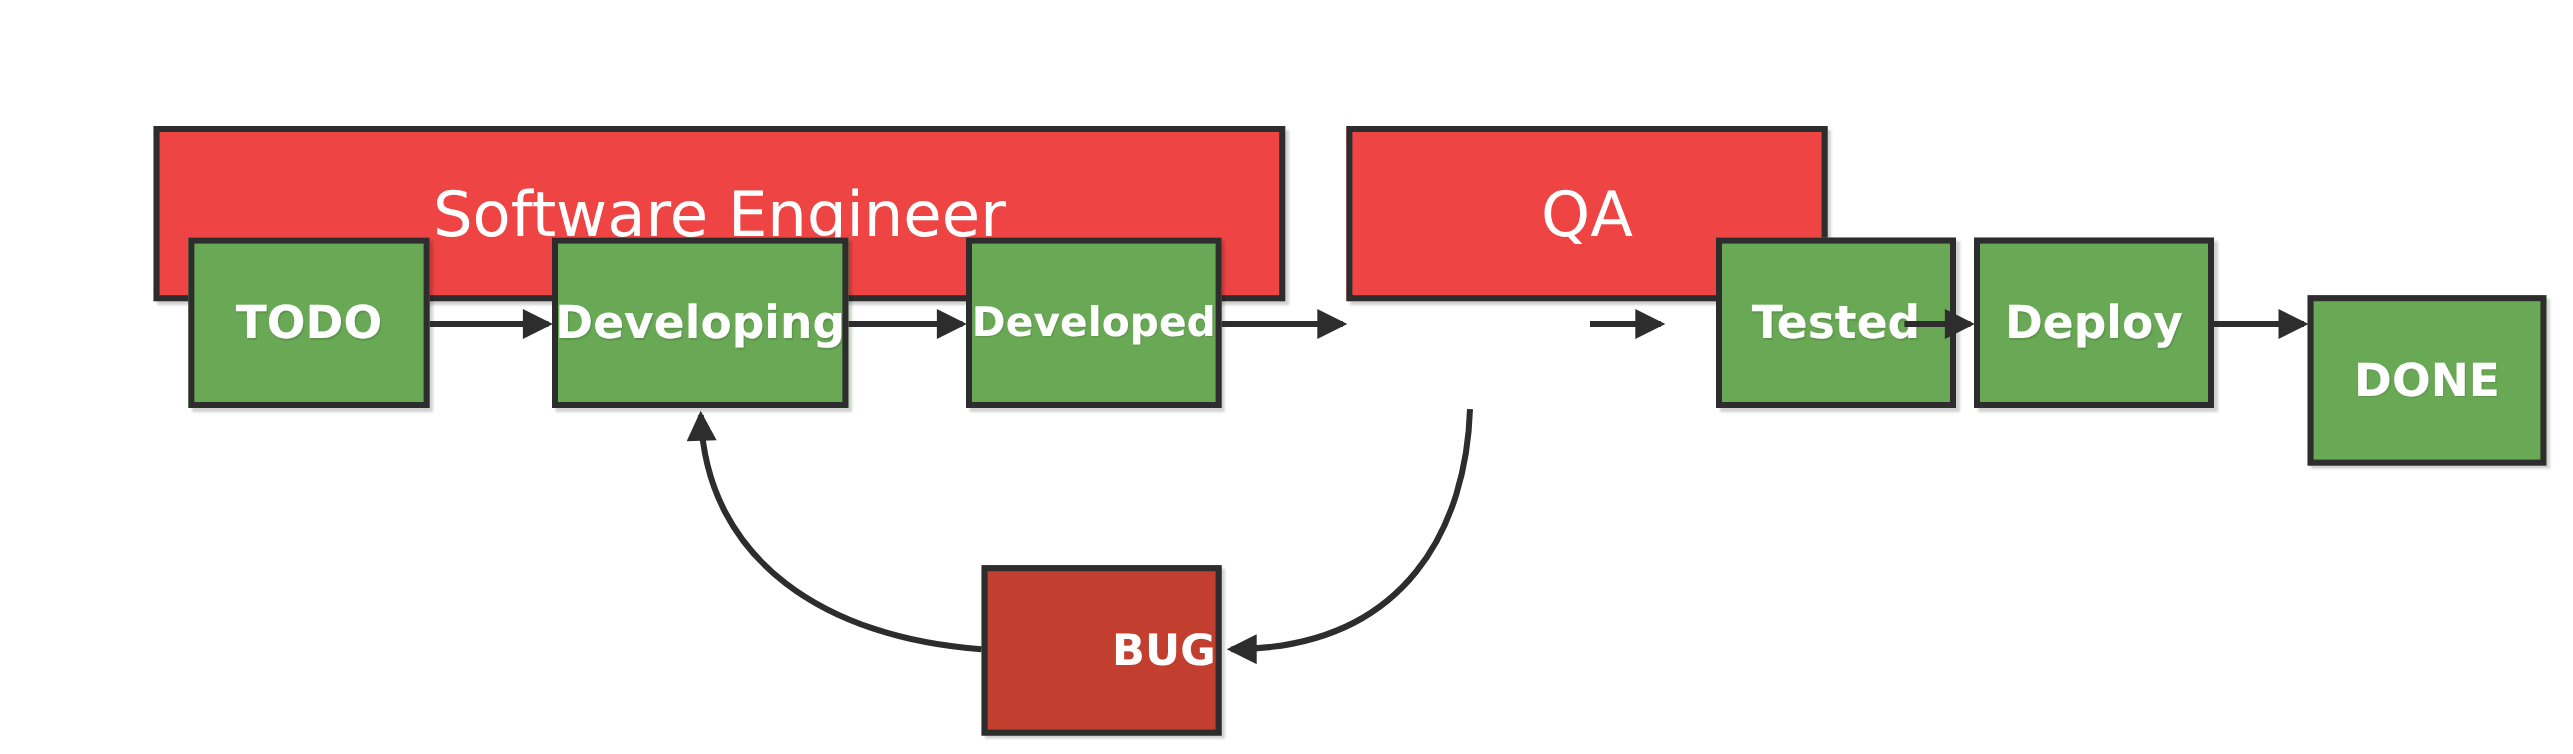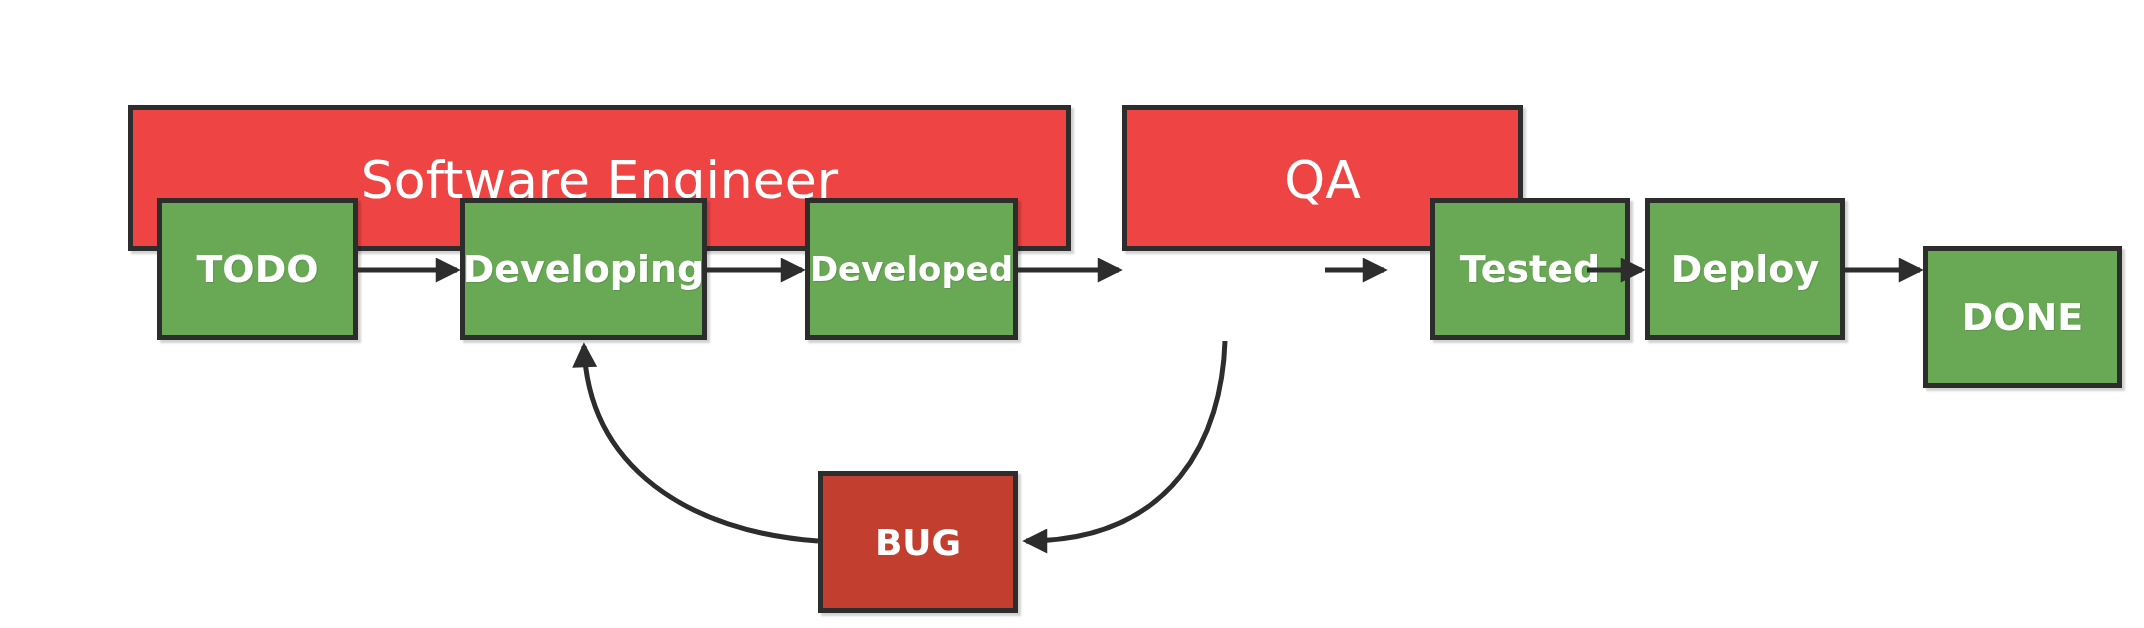--- a/index.html
+++ b/index.html
@@ -71,21 +71,21 @@
   .bug-box {
     position: absolute;
     left: 818px;
     top: 471px;
     width: 200px;
     height: 142px;
     background: #c23e2e;
     border: 5px solid #2d2d2d;
     box-sizing: border-box;
     display: flex;
-    justify-content: center;
+    justify-content: flex-end;
     align-items: center;
     color: #ffffff;
     box-shadow: 3px 3px 2px rgba(0,0,0,0.18);
     z-index: 2;
   }
   .bug-label {
     font-size: 36px;
     font-weight: 700;
   }
 

